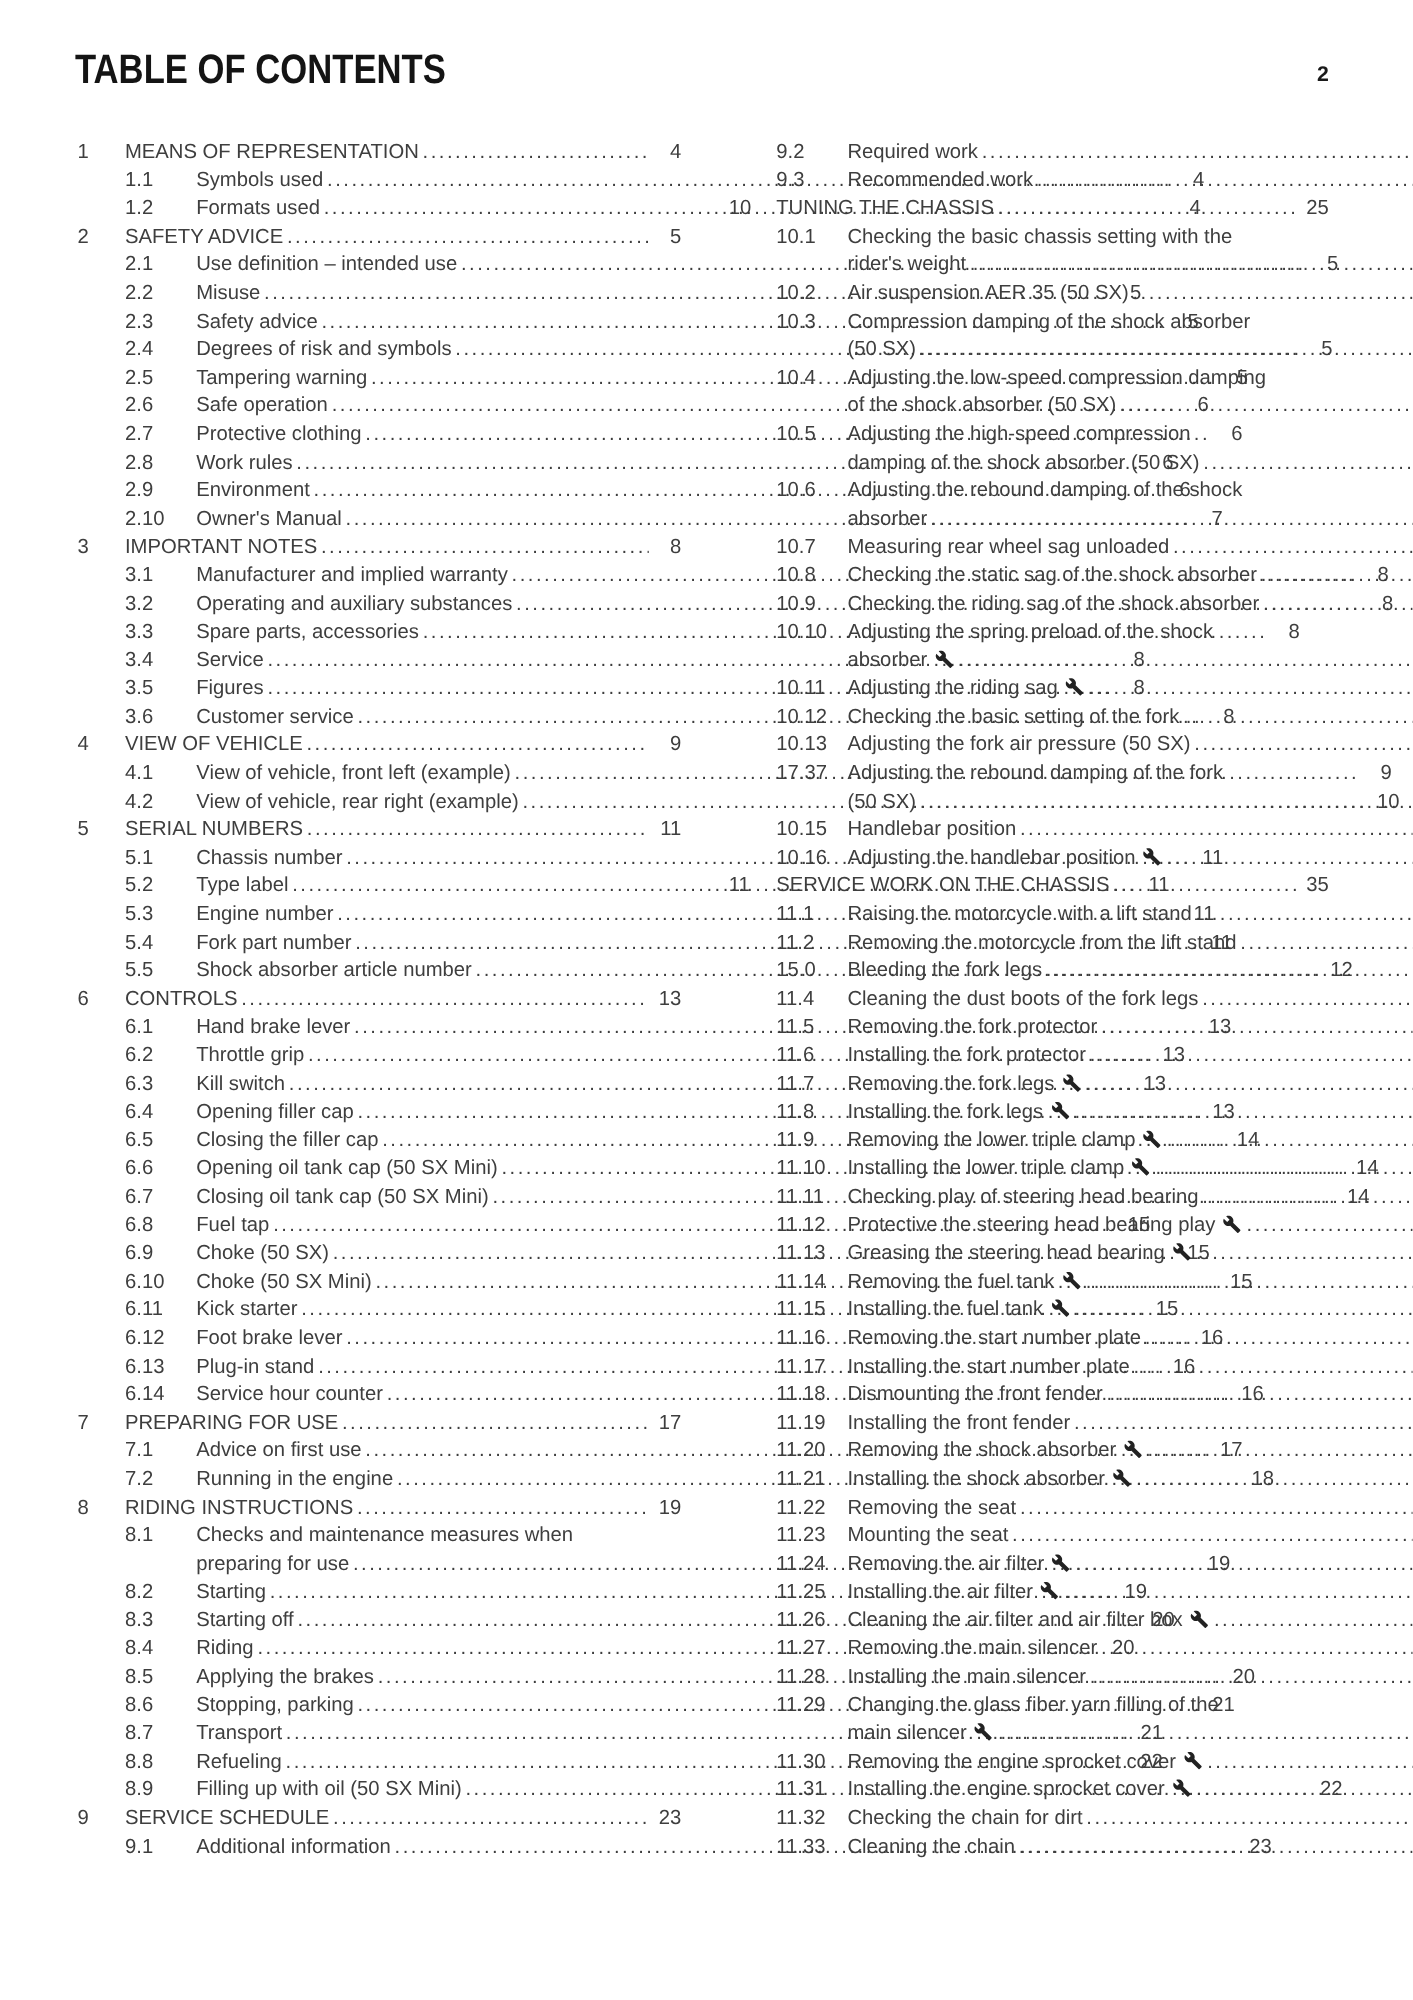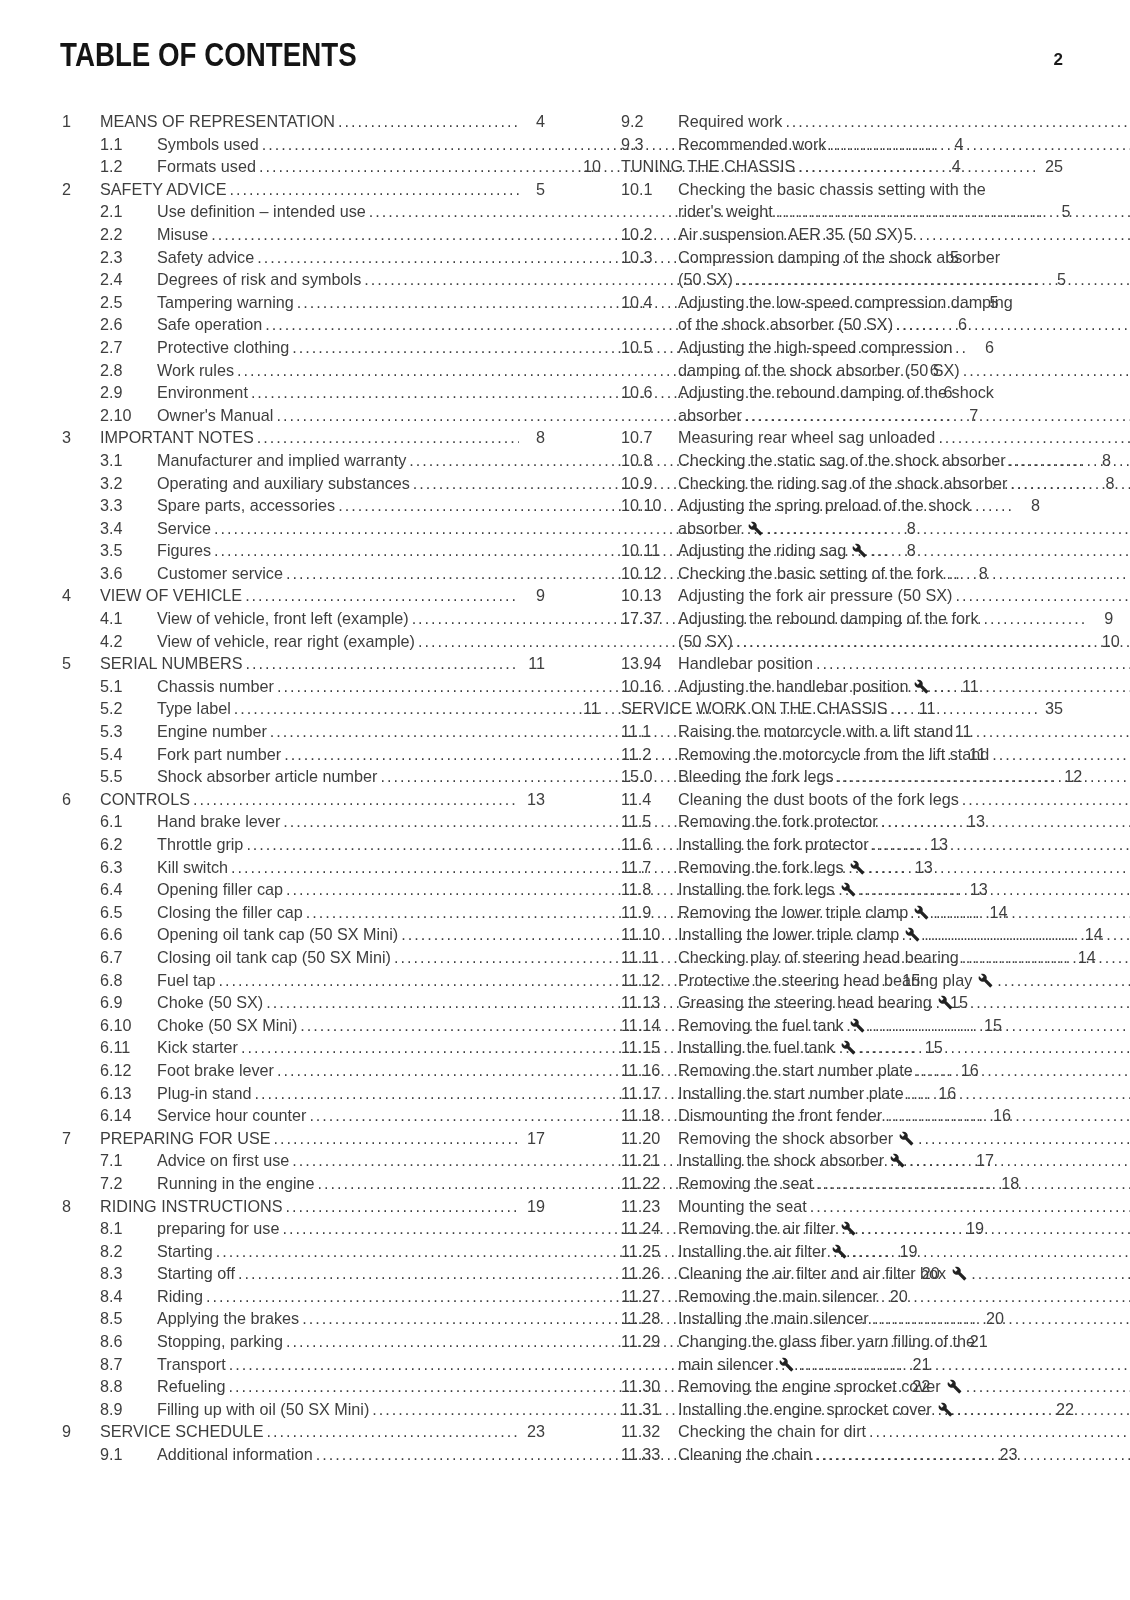--- a/index.html
+++ b/index.html
@@ -543,20 +543,21 @@
           <div class="lastline">
             <span class="t">RIDING INSTRUCTIONS</span>
             <span class="leader"></span>
             <span class="pg">19</span>
           </div>
         </div>
       </div>
       <div class="row lvl2">
         <span class="num">8.1</span>
         <div class="content">
+          <div class="wrapline">Checks and maintenance measures when</div>
           <div class="lastline">
             <span class="t">preparing for use</span>
             <span class="leader"></span>
             <span class="pg">19</span>
           </div>
         </div>
       </div>
       <div class="row lvl2">
         <span class="num">8.2</span>
         <div class="content">
@@ -824,21 +825,21 @@
         <span class="num">17.37</span>
         <div class="content">
           <div class="wrapline">Adjusting the rebound damping of the fork</div>
           <div class="lastline">
             <span class="t">(50 SX)</span>
             <span class="leader"></span>
           </div>
         </div>
       </div>
       <div class="row lvl2">
-        <span class="num">13.94</span>
+        <span class="num">10.15</span>
         <div class="content">
           <div class="lastline">
             <span class="t">Handlebar position</span>
             <span class="leader"></span>
           </div>
         </div>
       </div>
       <div class="row lvl2">
         <span class="num">10.16</span>
         <div class="content">
@@ -1054,20 +1055,29 @@
             <span class="t">Installing the start number plate</span>
             <span class="leader"></span>
           </div>
         </div>
       </div>
       <div class="row lvl2">
         <span class="num">11.18</span>
         <div class="content">
           <div class="lastline">
             <span class="t">Dismounting the front fender</span>
+            <span class="leader"></span>
+          </div>
+        </div>
+      </div>
+      <div class="row lvl2">
+        <span class="num">11.19</span>
+        <div class="content">
+          <div class="lastline">
+            <span class="t">Installing the front fender</span>
             <span class="leader"></span>
           </div>
         </div>
       </div>
       <div class="row lvl2">
         <span class="num">11.20</span>
         <div class="content">
           <div class="lastline">
             <span class="t">Removing the shock absorber</span>
             <span class="wrench">

